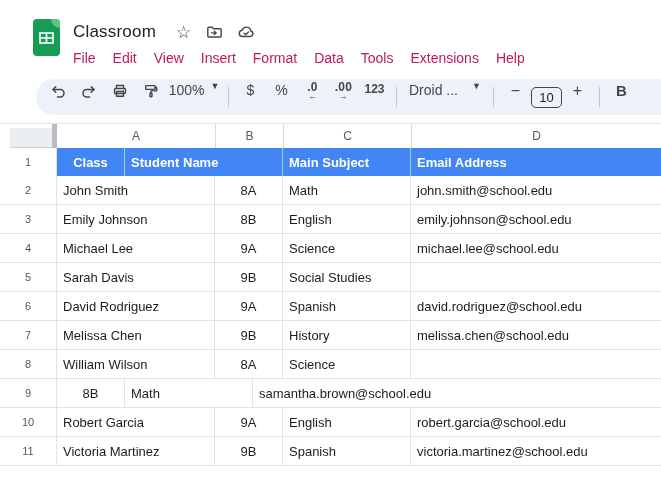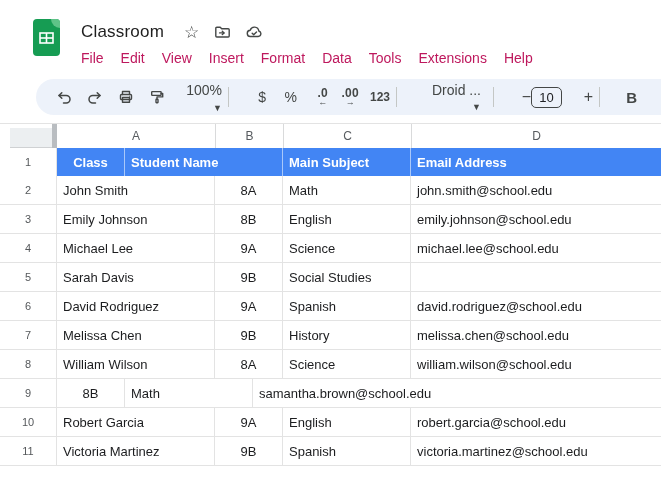--- a/index.html
+++ b/index.html
@@ -3,21 +3,21 @@
 <meta charset="utf-8">
 <style>
   * { margin:0; padding:0; box-sizing:border-box; }
   html,body { background:#fff; }
   .screen {
     position:relative; width:661px; height:477px; overflow:hidden;
     background:#fff; font-family:"Liberation Sans", sans-serif; color:#1f1f1f;
   }
 
   
-  .titlebar { position:absolute; left:33px; top:19px; display:flex; align-items:flex-start;gap:8px; }
+  .titlebar { position:absolute; left:33px; top:19px; display:flex; align-items:flex-start; }
   .sheets-icon {
     width:27px; height:37px; background:var(--sheets-green,#169c53);
     border-radius:4px; position:relative; display:flex; align-items:center; justify-content:center;
     cursor:pointer; flex:0 0 auto;
   }
   .sheets-icon .fold { position:absolute; top:0; right:0; width:9px; height:9px;
     background:#5fc388; border-radius:0 4px 0 10px; }
   .title-block { margin-left:13px; }
   .title-row { display:flex; align-items:center; height:22px; margin-top:2px; }
   .doc-title { font-size:17px; color:#1f1f1f; letter-spacing:.2px; }
@@ -26,22 +26,22 @@
   .tb-svg { display:block; cursor:pointer; }
   .menu-row { display:flex; margin-top:7px; }
   .menu-item { font-size:14px; color:#be185d; margin-right:17px; cursor:pointer; white-space:nowrap; }
 
   
   .toolbar {
     position:absolute; left:36px; top:79px; width:700px; height:36px;
     background:var(--toolbar-bg,#edf2fa); border-radius:18px;
     display:flex; align-items:center; padding:0 6px; color:#444746;
   }
-  .tbtn { min-width:31px; height:30px; display:flex; align-items:flex-end; justify-content:center;
-    border-radius:4px; cursor:pointer;flex-direction:column; }
+  .tbtn { min-width:31px; height:30px; display:flex; align-items:flex-start; justify-content:center;
+    border-radius:4px; cursor:pointer; }
   .tbtn svg { display:block; }
   .t-text { font-size:14px; color:#444746; }
   .zoom-btn { min-width:56px; gap:6px; }
   .caret { font-size:9px; color:#444746; line-height:9px; }
   .tb-divider { width:1px; height:20px; background:#c4c7c5; margin:0 6px; flex:0 0 auto; }
   .dec-icon { display:flex; flex-direction:column; align-items:center; line-height:10px; }
   .dec-num { font-size:12px; font-weight:700; letter-spacing:.3px; }
   .dec-arr { font-size:9px; margin-top:-1px; }
   .num-fmt { font-size:12px; font-weight:600; letter-spacing:0; }
   .font-btn { min-width:84px; justify-content:space-between; padding:0 6px; }
@@ -251,21 +251,20 @@
         <div class="cell c-a">Melissa Chen</div>
         <div class="cell c-b">9B</div>
         <div class="cell c-c">History</div>
         <div class="cell c-d">melissa.chen@school.edu</div>
       </div>
       <div class="sheet-row">
         <div class="gut">8</div>
         <div class="cell c-a">William Wilson</div>
         <div class="cell c-b">8A</div>
         <div class="cell c-c">Science</div>
-        <div class="cell c-d">william.wilson@school.edu</div>
       </div>
       <div class="sheet-row">
         <div class="gut">9</div>
         <div class="cell c-b">8B</div>
         <div class="cell c-c">Math</div>
         <div class="cell c-d">samantha.brown@school.edu</div>
       </div>
       <div class="sheet-row">
         <div class="gut">10</div>
         <div class="cell c-a">Robert Garcia</div>

